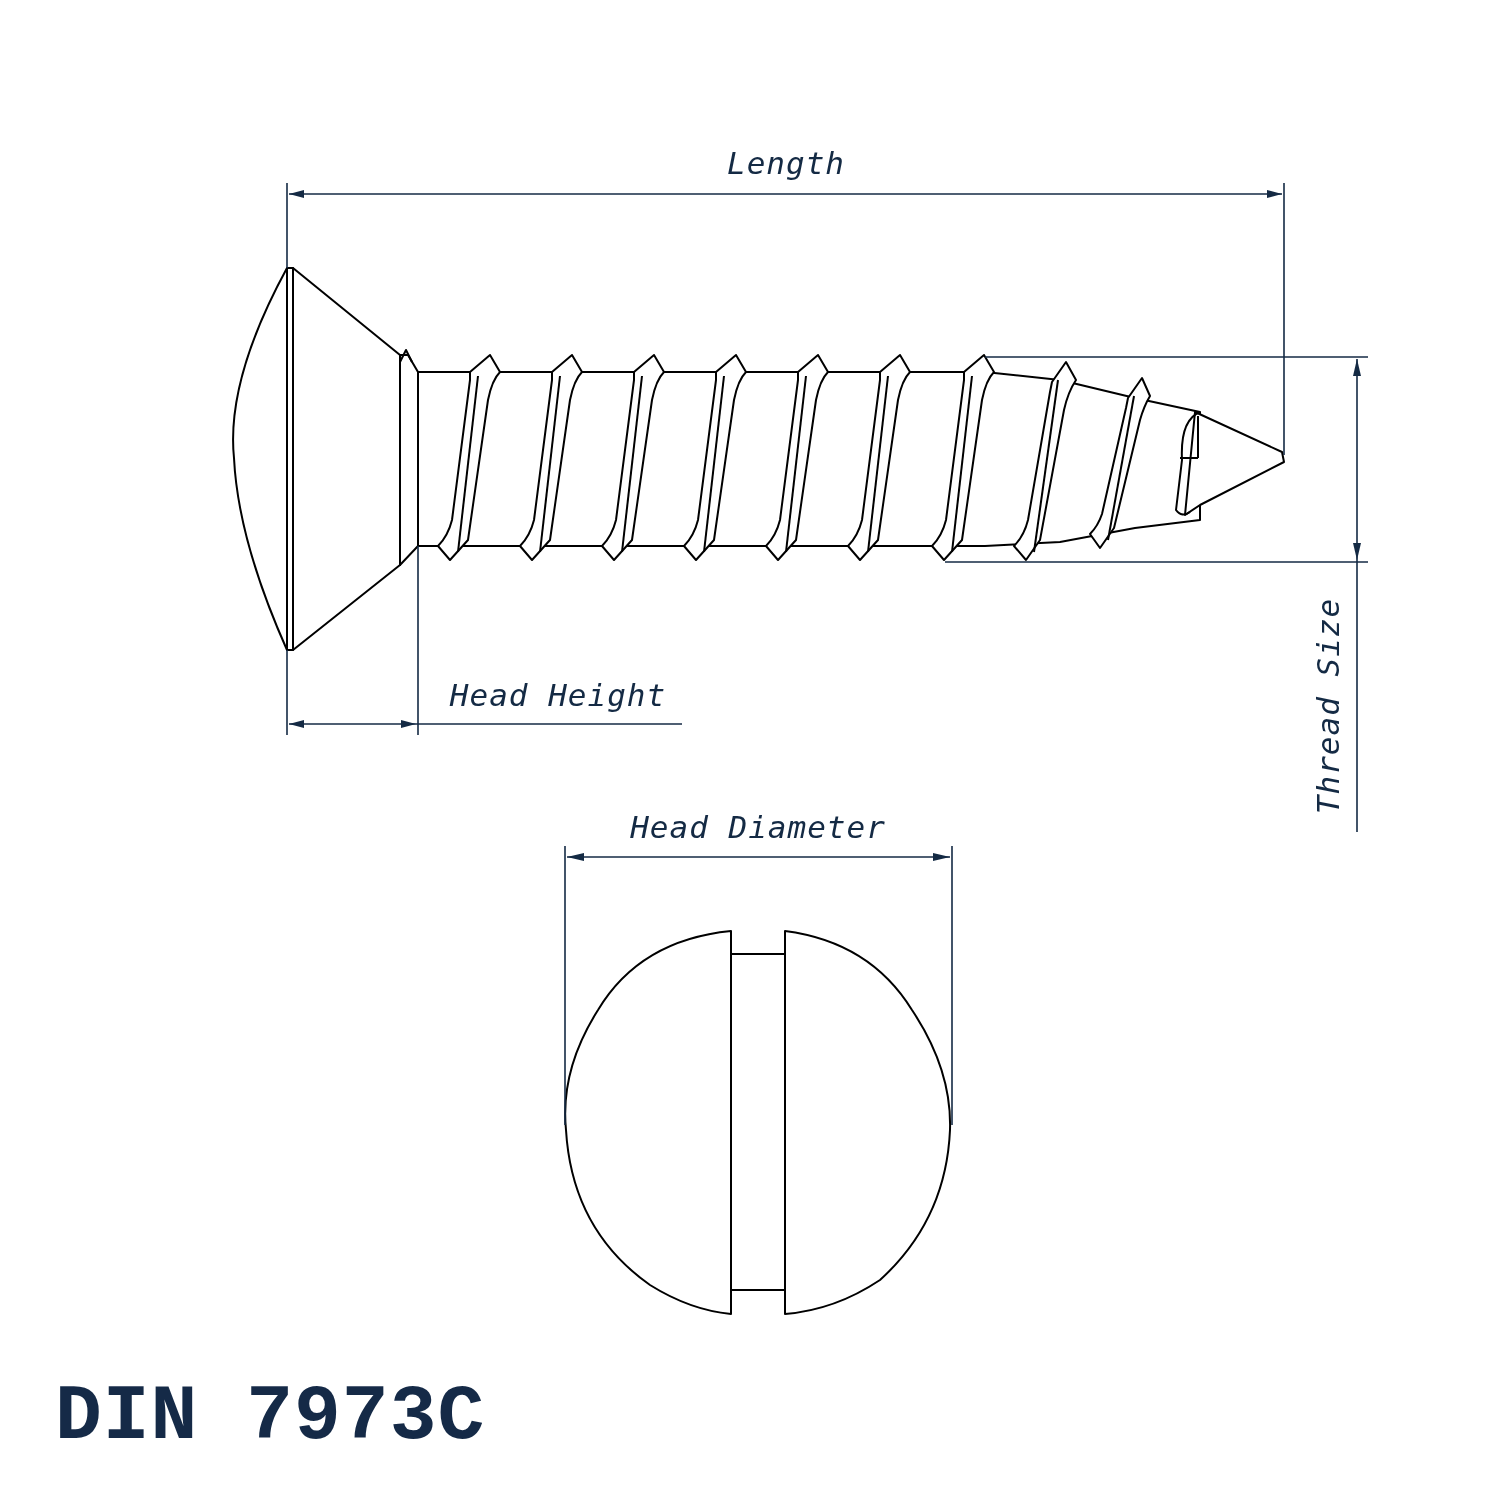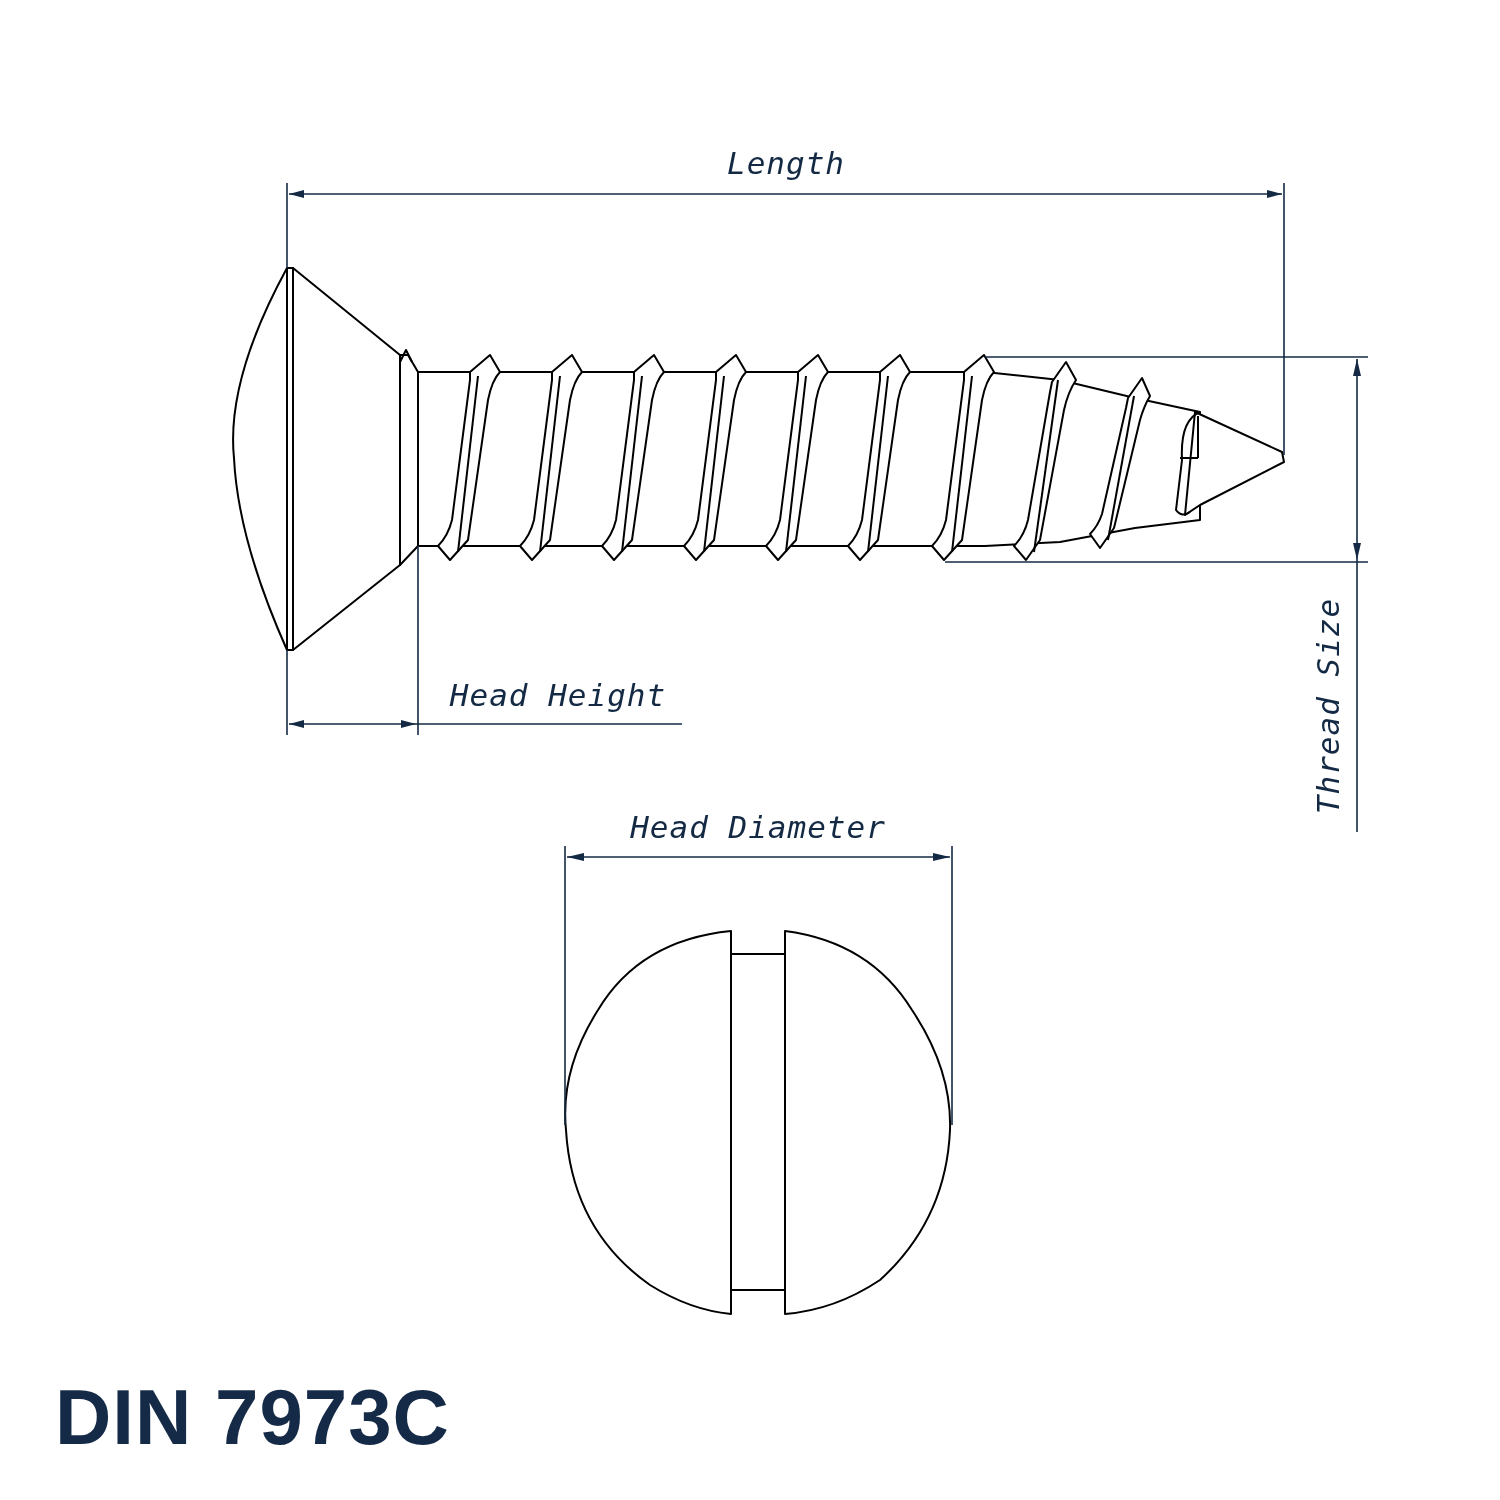--- a/index.html
+++ b/index.html
@@ -1,19 +1,19 @@
 <!DOCTYPE html>
 <html><head>
   <meta charset="utf-8">
   <style>
     html, body { margin: 0; padding: 0; background: #ffffff; }
     body { width: 1500px; height: 1500px; position: relative; overflow: hidden; }
     #drawing { position: absolute; left: 0; top: 0; width: 1500px; height: 1500px; }
     .dim-label { font-family: "DejaVu Sans Mono", "Liberation Mono", monospace; font-style: italic; font-size: 31px; fill: #142a44; letter-spacing: 1px; }
-    .title { position: absolute; left: 55px; top: 1378px; font-family: Liberation Sans, sans-serif; font-weight: bold; font-size: 78px; color: #152a47; letter-spacing: 1px; line-height: 1; text-align: center; }
+    .title { position: absolute; left: 55px; top: 1378px; font-family: Liberation Mono, monospace; font-weight: bold; font-size: 78px; color: #152a47; letter-spacing: 1px; line-height: 1; text-align: center; }
     .outline { fill: #ffffff; stroke: #000000; stroke-width: 2; stroke-linejoin: round; }
     .line { fill: none; stroke: #000000; stroke-width: 2; stroke-linejoin: round; }
     .dim { fill: none; stroke: #142a44; stroke-width: 1.6; }
     .arrow { fill: #142a44; stroke: none; }
   </style>
 </head>
 <body>
 
 <svg id="drawing" viewBox="0 0 1500 1500" xmlns="http://www.w3.org/2000/svg">
 

